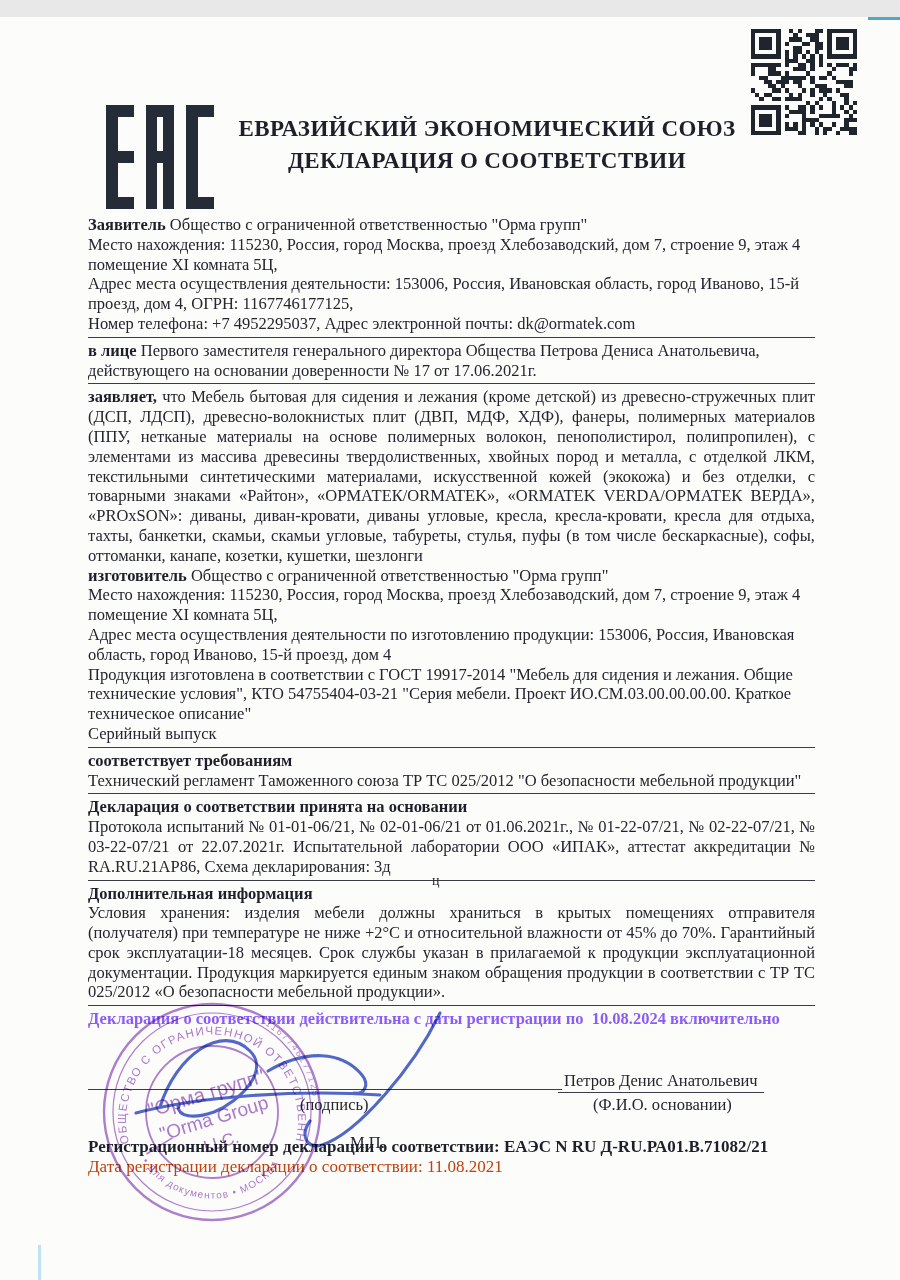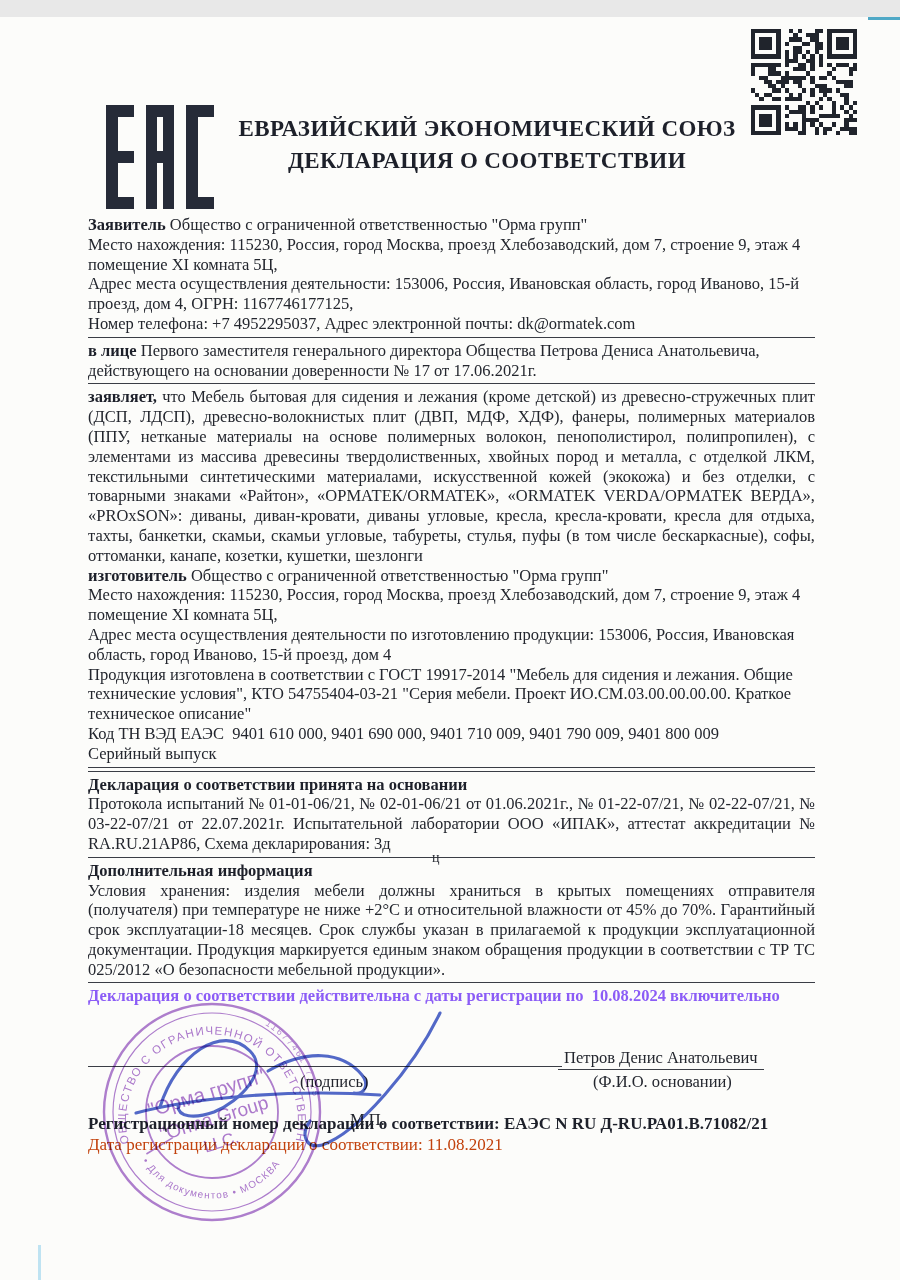--- a/index.html
+++ b/index.html
@@ -397,26 +397,29 @@
     <p class="just">
       <b class="lead">заявляет,</b>
       <span>что Мебель бытовая для сидения и лежания (кроме детской) из древесно-стружечных плит (ДСП, ЛДСП), древесно-волокнистых плит (ДВП, МДФ, ХДФ), фанеры, полимерных материалов (ППУ, нетканые материалы на основе полимерных волокон, пенополистирол, полипропилен), с элементами из массива древесины твердолиственных, хвойных пород и металла, с отделкой ЛКМ, текстильными синтетическими материалами, искусственной кожей (экокожа) и без отделки, с товарными знаками «Райтон», «ОРМАТЕК/ORMATEK», «ORMATEK VERDA/ОРМАТЕК ВЕРДА», «PROxSON»: диваны, диван-кровати, диваны угловые, кресла, кресла-кровати, кресла для отдыха, тахты, банкетки, скамьи, скамьи угловые, табуреты, стулья, пуфы (в том числе бескаркасные), софы, оттоманки, канапе, козетки, кушетки, шезлонги</span>
     </p>
 
     <div>
       <div class="line"><b class="lead">изготовитель</b> <span>Общество с ограниченной ответственностью "Орма групп"</span></div>
       <div class="line">Место нахождения: 115230, Россия, город Москва, проезд Хлебозаводский, дом 7, строение 9, этаж 4 помещение XI комната 5Ц,</div>
       <div class="line">Адрес места осуществления деятельности по изготовлению продукции: 153006, Россия, Ивановская область, город Иваново, 15-й проезд, дом 4</div>
       <div class="line">Продукция изготовлена в соответствии с ГОСТ 19917-2014 "Мебель для сидения и лежания. Общие технические условия", КТО 54755404-03-21 "Серия мебели. Проект ИО.СМ.03.00.00.00.00. Краткое техническое описание"</div>
-      <div class="line pre">Код ТН ВЭД ЕАЭС  9401 610 000, 9401 690 000, 9401 710 009, 9401 790 009, 9401 800 009</div>
       <div class="line">Серийный выпуск</div>
     </div>
 
     <hr class="sep">
 
+    <div>
+      <div class="line"><b class="lead">соответствует требованиям</b></div>
+      <div class="line">Технический регламент Таможенного союза ТР ТС 025/2012 "О безопасности мебельной продукции"</div>
+    </div>
 
     <hr class="sep">
 
     <div>
       <div class="line"><b class="lead">Декларация о соответствии принята на основании</b></div>
       <div class="line just">Протокола испытаний № 01-01-06/21, № 02-01-06/21 от 01.06.2021г., № 01-22-07/21, № 02-22-07/21, № 03-22-07/21 от 22.07.2021г. Испытательной лаборатории ООО «ИПАК», аттестат аккредитации № RA.RU.21АР86, Схема декларирования: 3д</div>
     </div>
 
     <hr class="sep">
 

